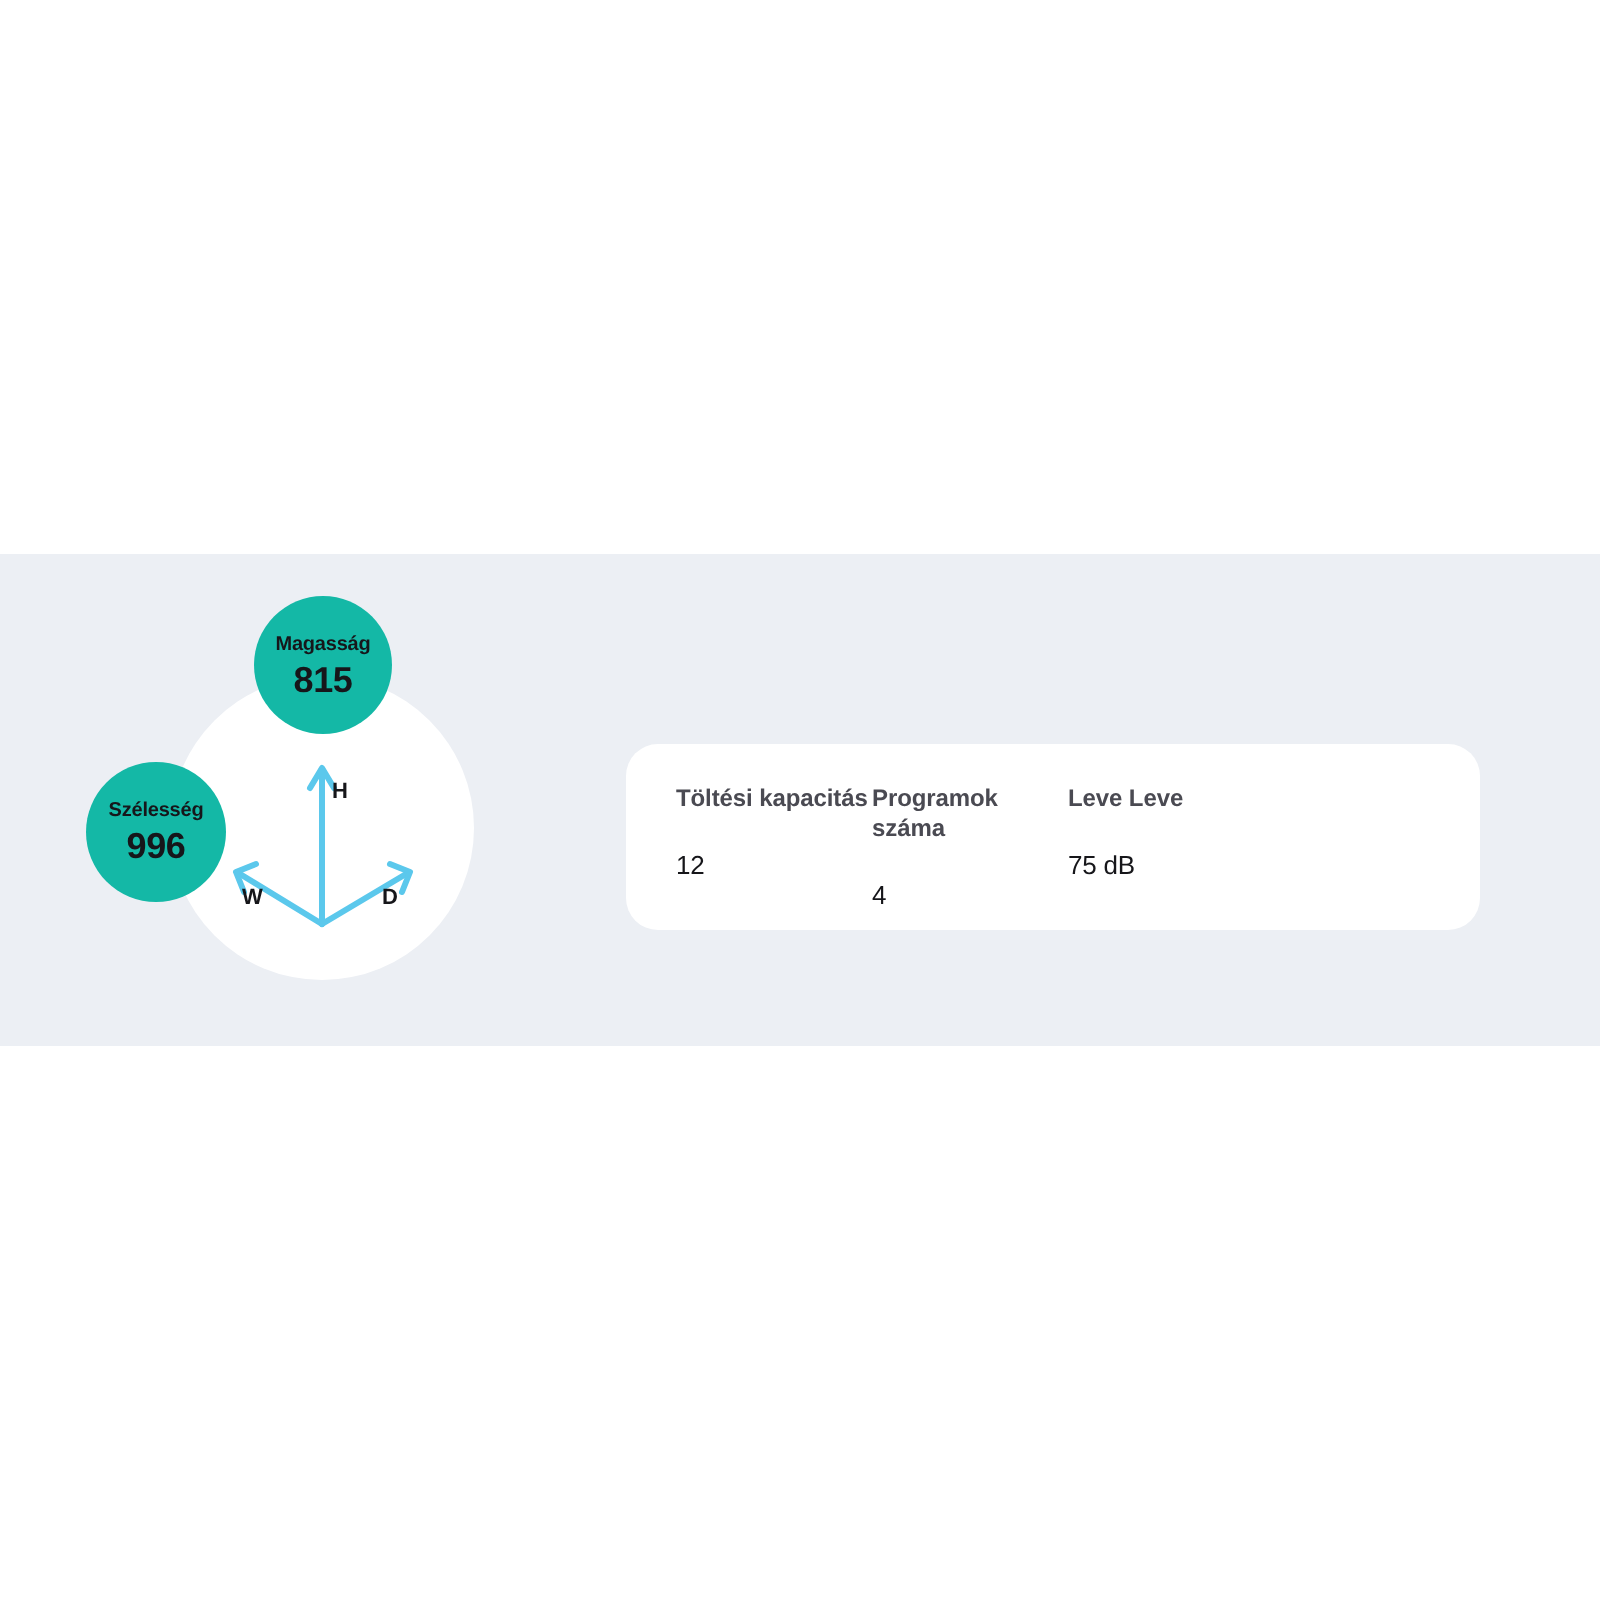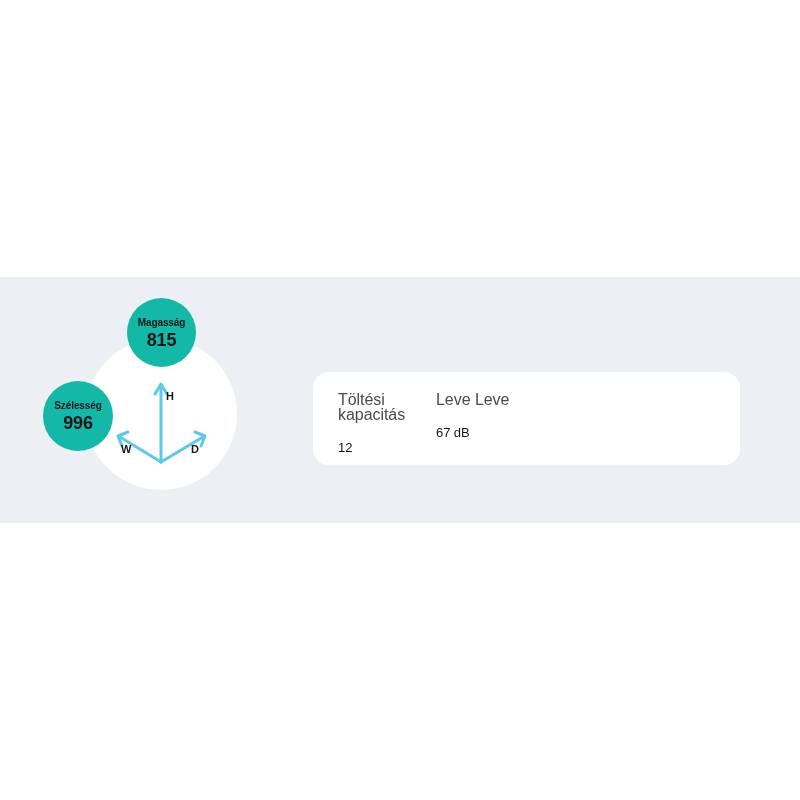--- a/index.html
+++ b/index.html
@@ -109,22 +109,22 @@
     left: 25px;
     top: 20px;
     right: 14px;
     display: flex;
   }
   .spec-col {
     width: 98px;
     flex: none;
   }
   .spec-col-label {
-    font-size: 16px;
-    font-weight: 400;
+    font-size: 12px;
+    font-weight: 700;
     color: #4A4A52;
     line-height: 15px;
     letter-spacing: -0.05px;
   }
   .spec-col-value {
     margin-top: 18px;
     font-size: 13px;
     font-weight: 400;
     color: #16161A;
     line-height: 16px;
@@ -173,23 +173,27 @@
   </div>
 
   <div id="spec-card">
     <div id="spec-table">
 
       <div class="spec-col">
         <div class="spec-col-label">Töltési kapacitás</div>
         <div class="spec-col-value">12</div>
       </div>
 
+      <div class="spec-col">
+        <div class="spec-col-label">Programok száma</div>
+        <div class="spec-col-value">4</div>
+      </div>
 
 
       <div class="spec-col">
         <div class="spec-col-label">Leve Leve</div>
-        <div class="spec-col-value">67 dB</div>
+        <div class="spec-col-value">75 dB</div>
       </div>
 
     </div>
   </div>
 
 </div>
 
 </body></html>

